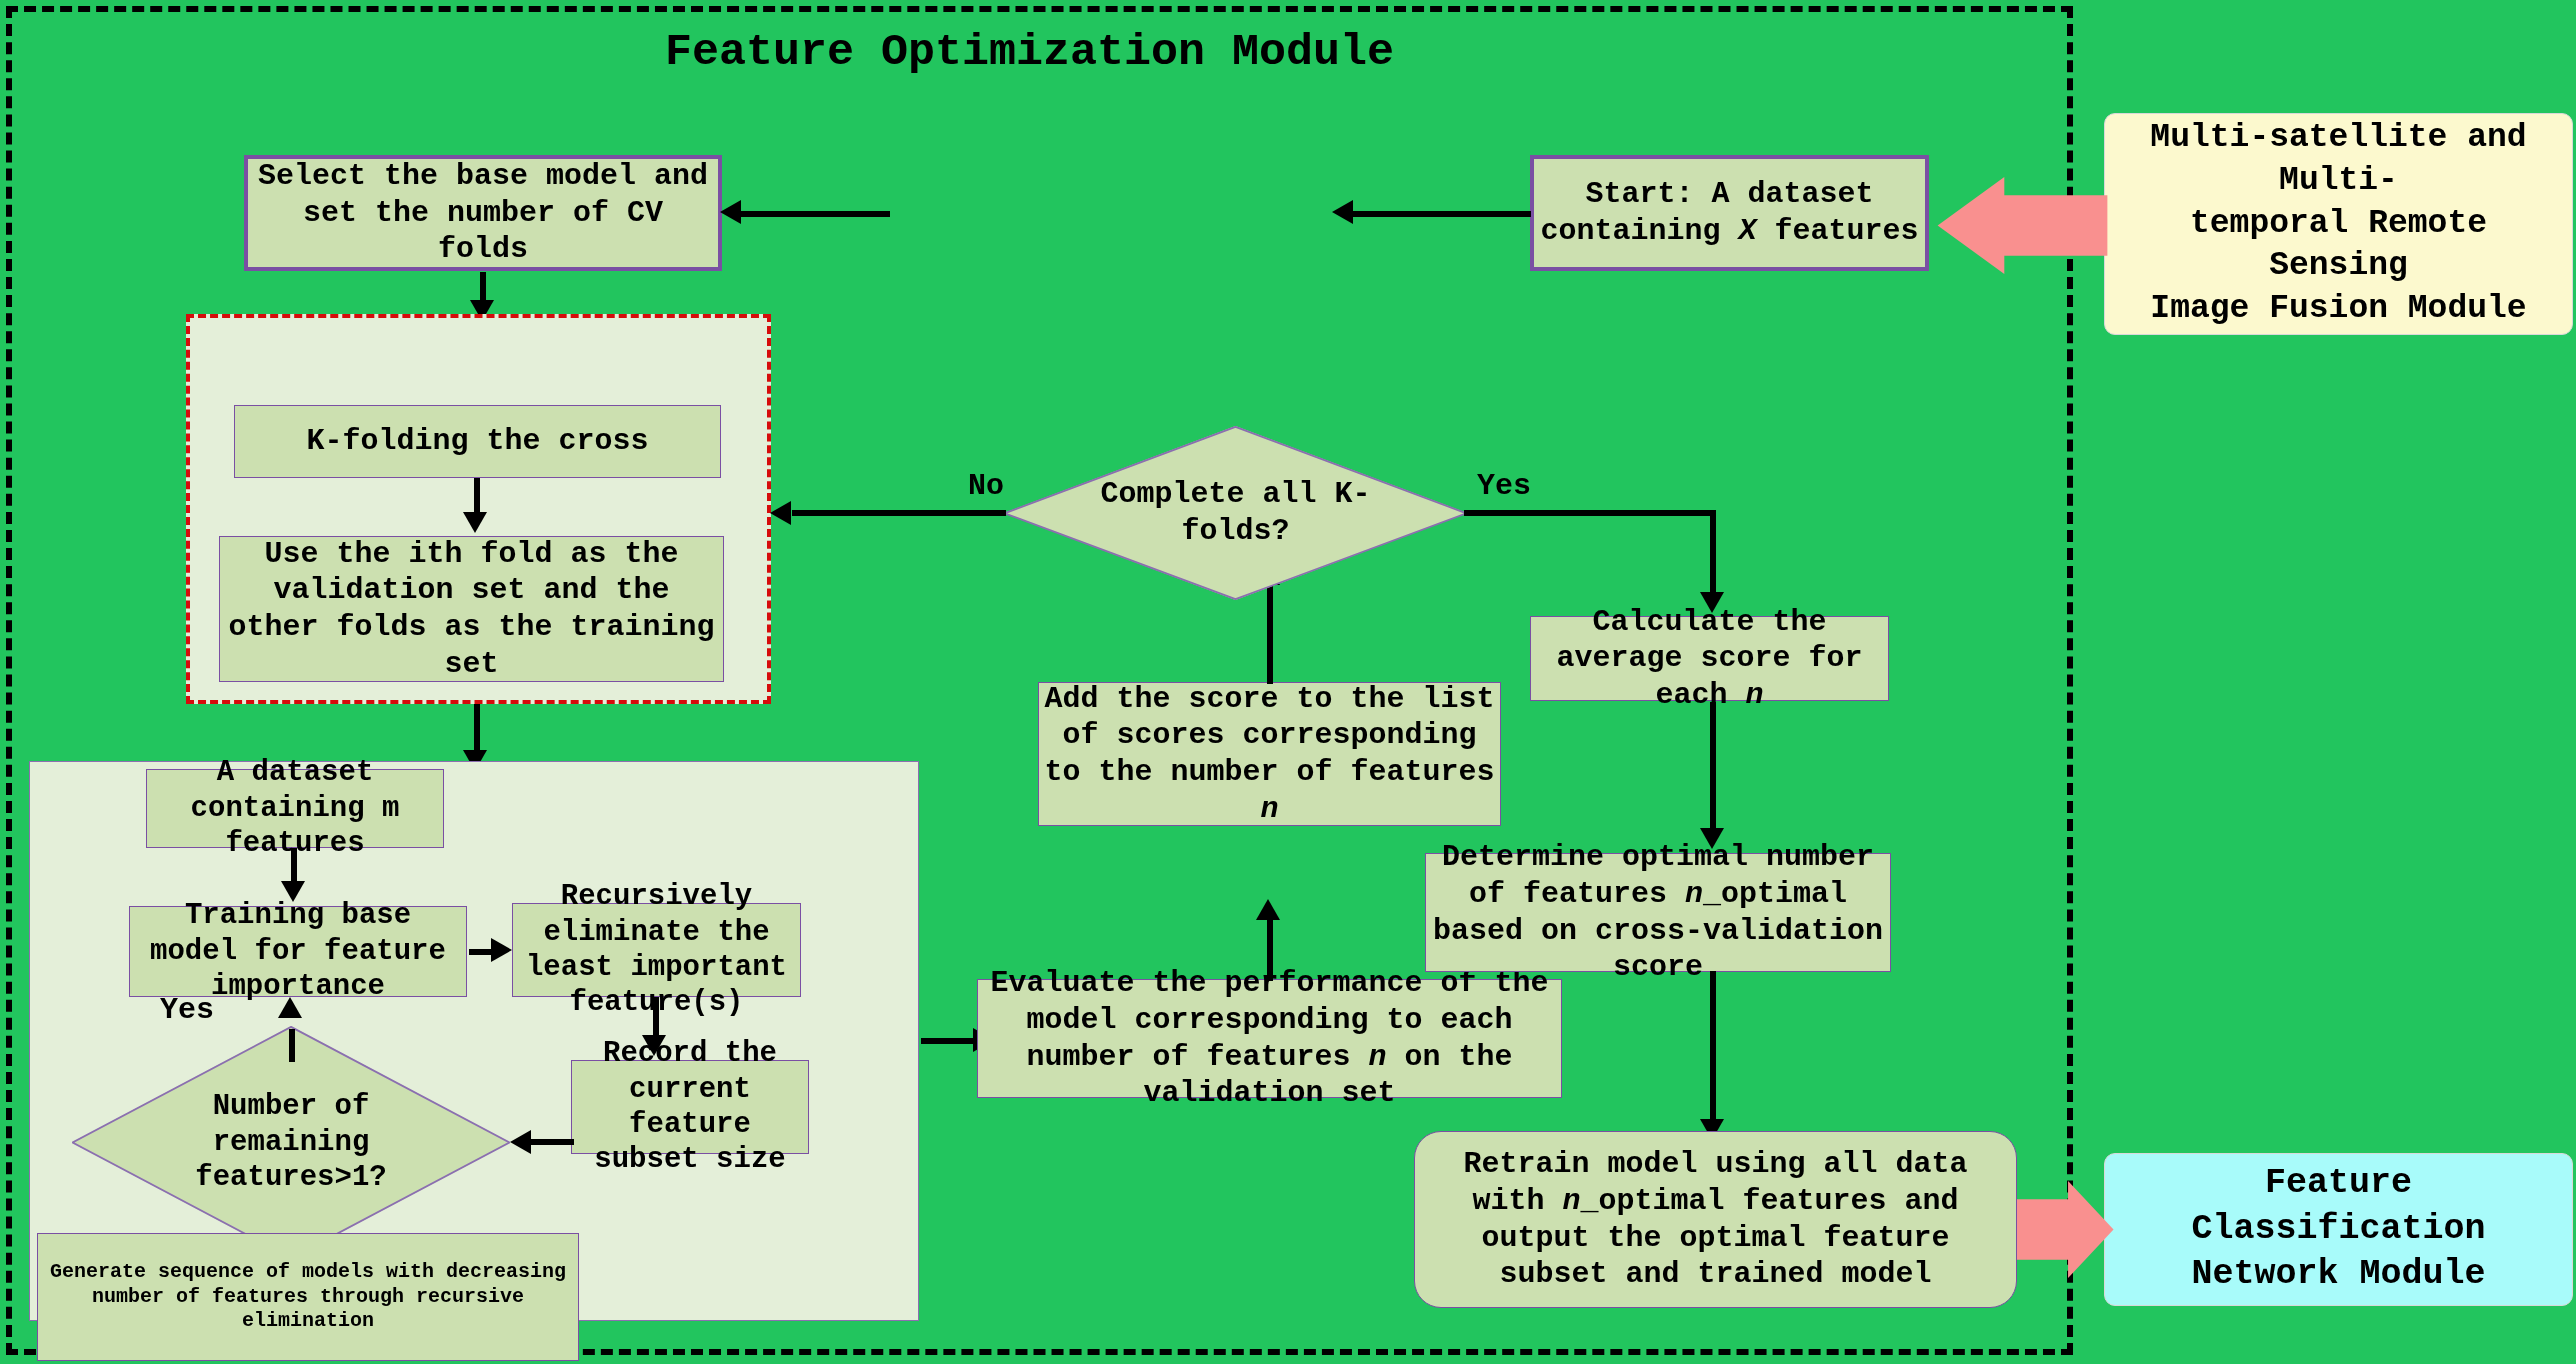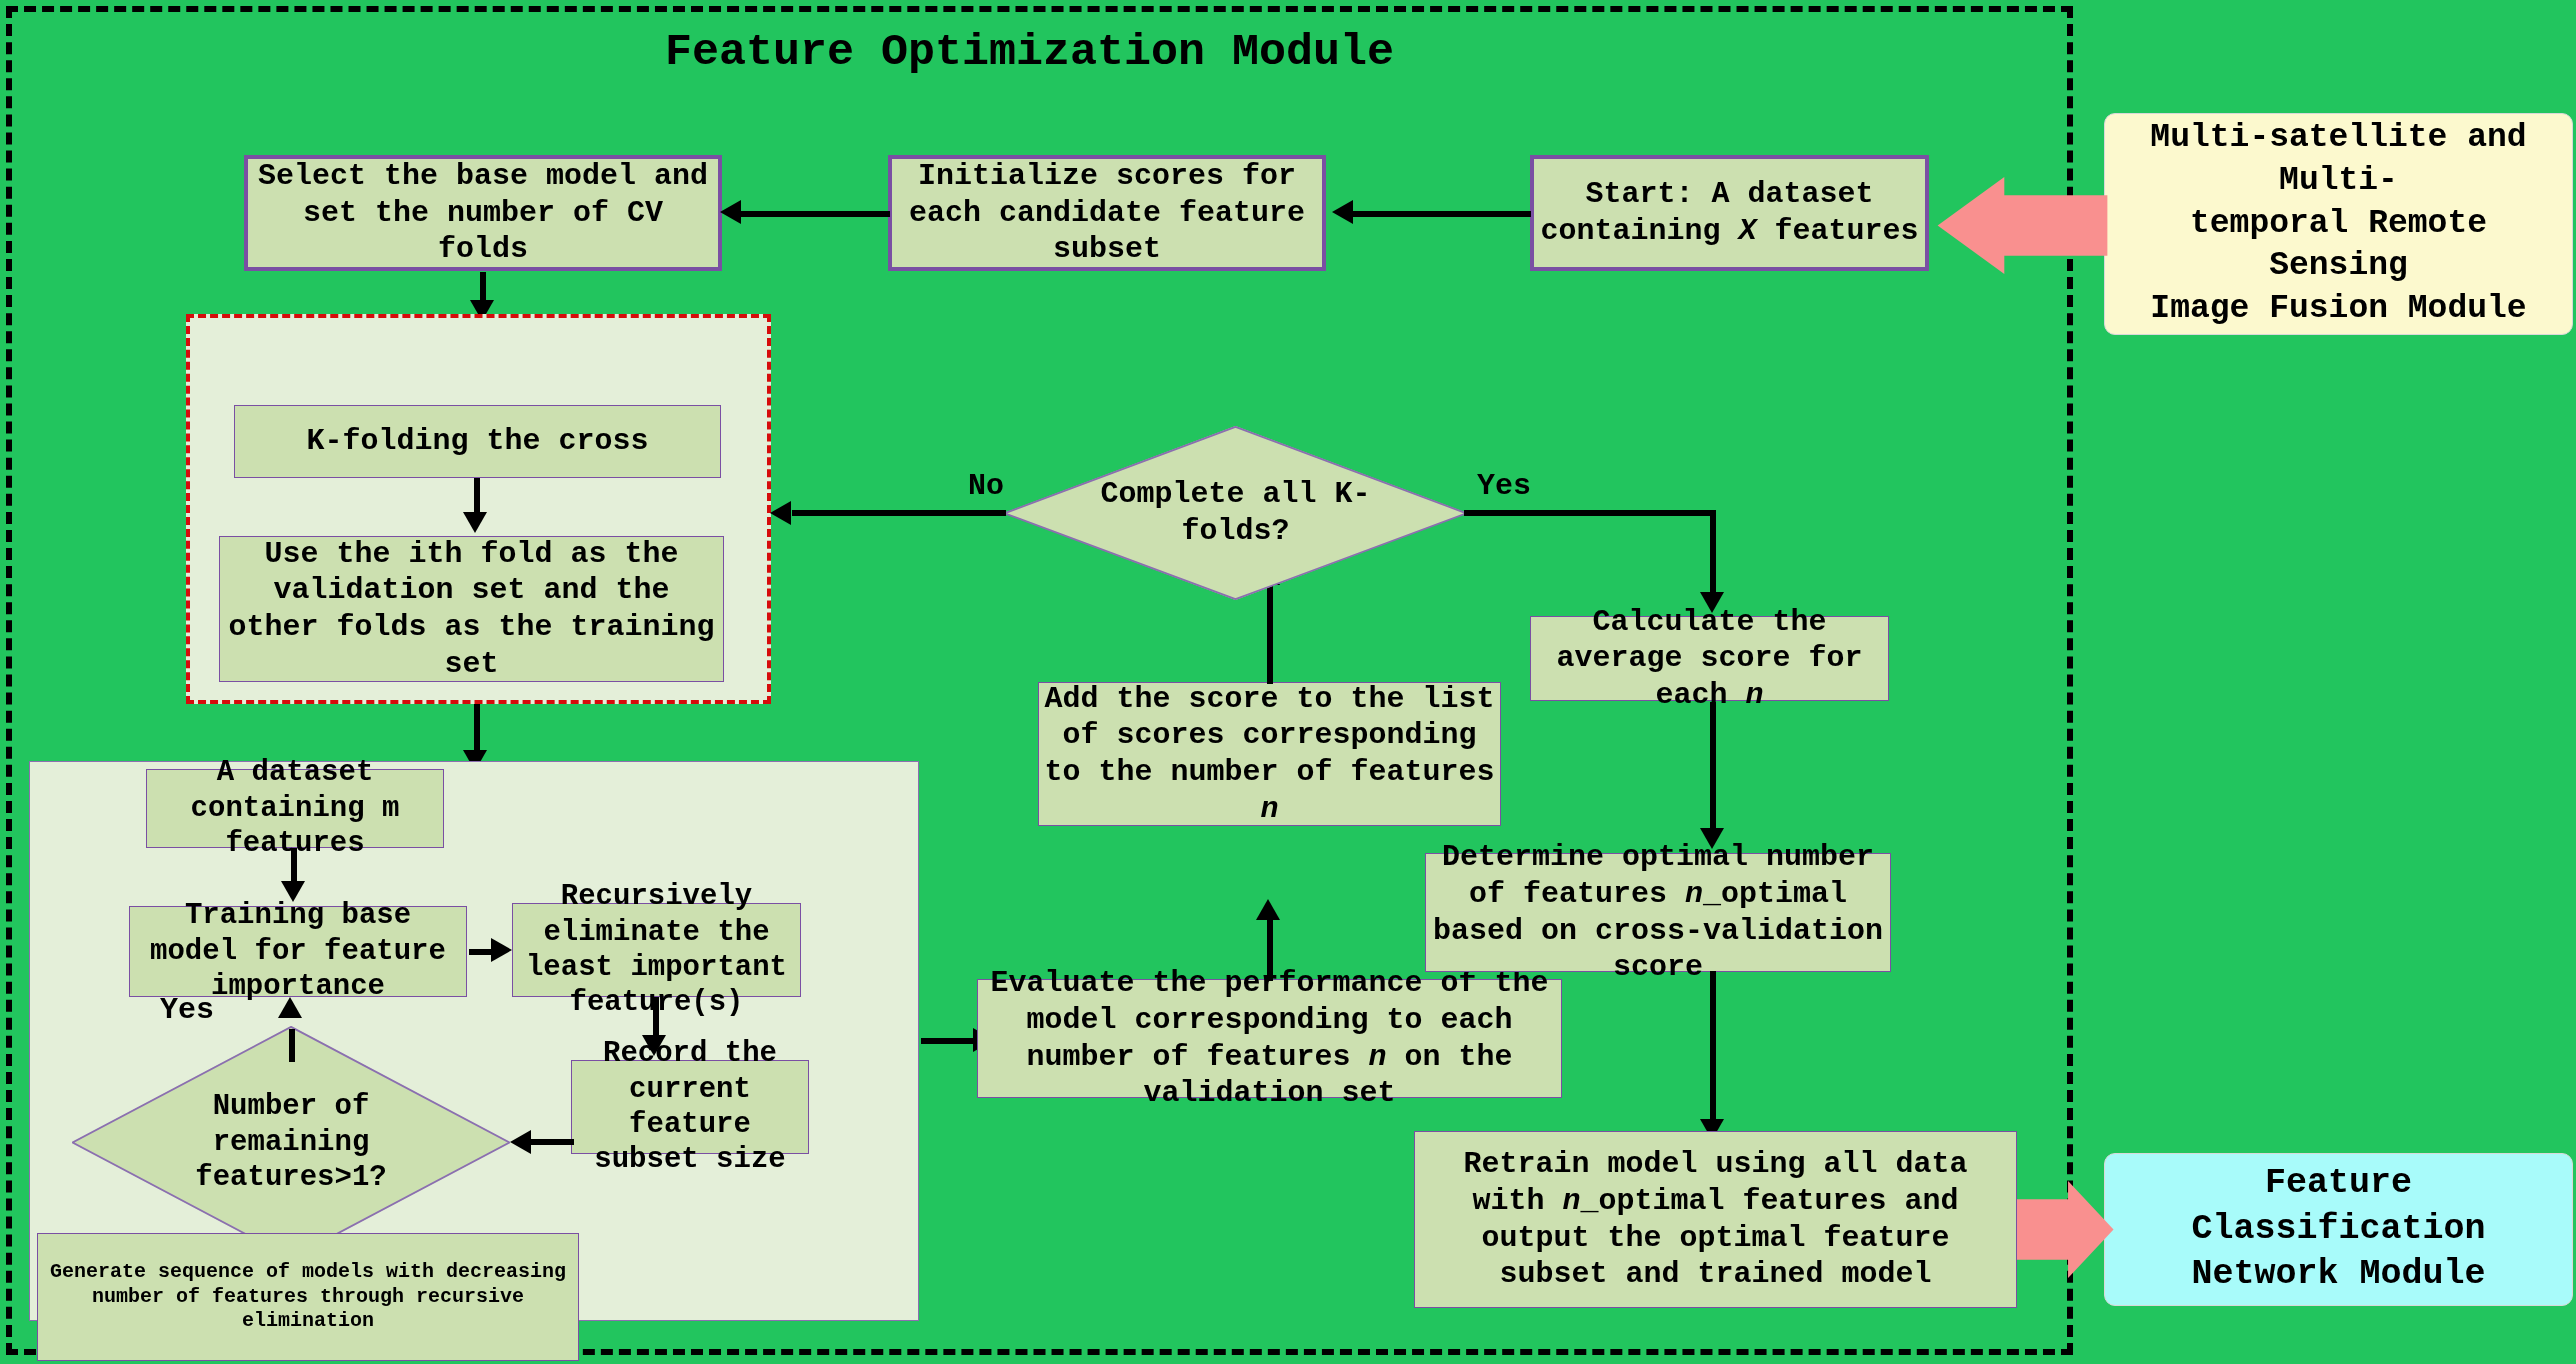--- a/index.html
+++ b/index.html
@@ -146,23 +146,20 @@
   <div class="blockarrow" style="left:2010px;top:1181px;width:104px;height:97px;">
     <svg width="104" height="97" viewBox="0 0 170 160">
       <polygon points="0,30 0,130 95,130 95,160 170,80 95,0 95,30" fill="#f9908f"></polygon>
     </svg>
   </div>
 
   <div class="node thick" style="left:244px;top:155px;width:478px;height:116px;font-size:30px;">
     <span class="txt">Select the base model and set the number of CV folds</span>
   </div>
 
-  <div class="node thick" style="left:888px;top:155px;width:438px;height:116px;font-size:30px;">
-    <span class="txt">Initialize scores for each candidate feature subset</span>
-  </div>
 
   <div class="node thick" style="left:1530px;top:155px;width:399px;height:116px;font-size:30px;">
     <span class="txt">Start: A dataset containing <i>X</i> features</span>
   </div>
 
   <div class="ln h" style="left:1353px;top:211px;width:178px;"></div>
   <div class="ah left" style="left:1332px;top:200px;"></div>
 
   <div class="ln h" style="left:741px;top:211px;width:149px;"></div>
   <div class="ah left" style="left:720px;top:200px;"></div>
@@ -276,18 +273,18 @@
   <div class="ln v" style="left:1710px;top:702px;height:131px;"></div>
   <div class="ah down" style="left:1700px;top:828px;"></div>
 
   <div class="node" style="left:1425px;top:853px;width:466px;height:119px;font-size:30px;">
     <span class="txt">Determine optimal number of features <i>n</i>_optimal based on cross-validation score</span>
   </div>
 
   <div class="ln v" style="left:1710px;top:971px;height:152px;"></div>
   <div class="ah down" style="left:1700px;top:1119px;"></div>
 
-  <div class="node" style="left:1414px;top:1131px;width:603px;height:177px;font-size:30px;">
+  <div class="node" style="left:1414px;top:1131px;width:603px;height:177px;font-size:30px;border-radius:27px;">
     <span class="txt">Retrain model using all data with <i>n</i>_optimal features and output the optimal feature subset and trained model</span>
   </div>
 
 </div>
 
 
 </body></html>

